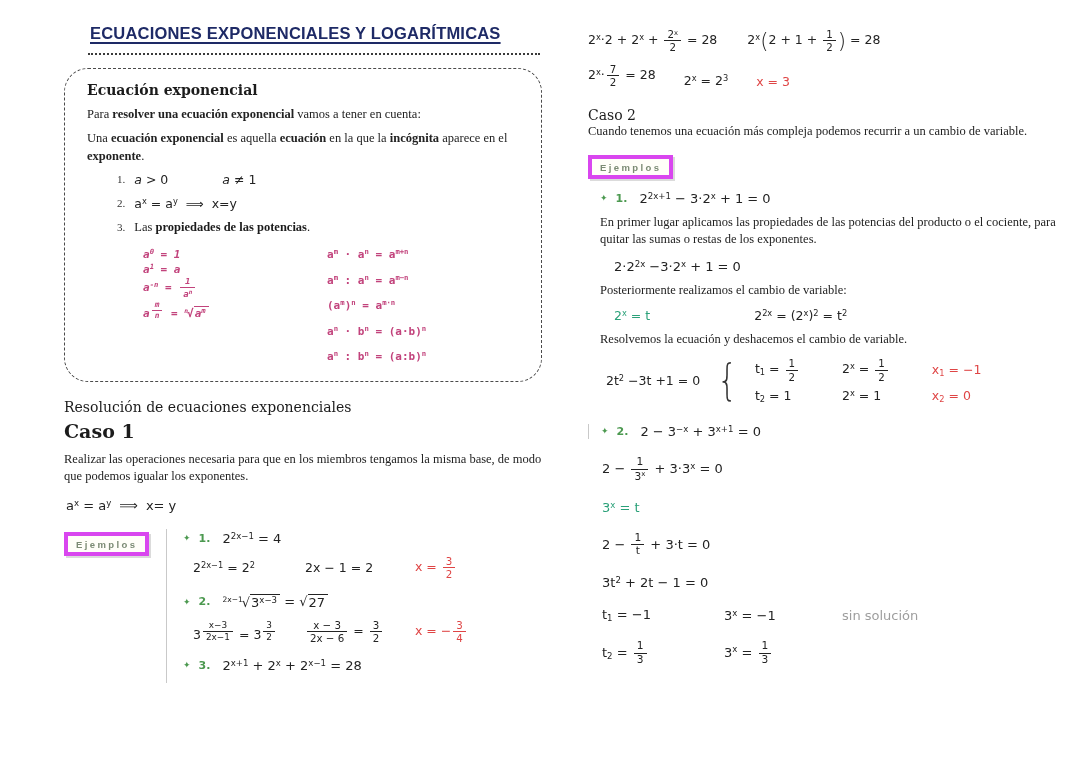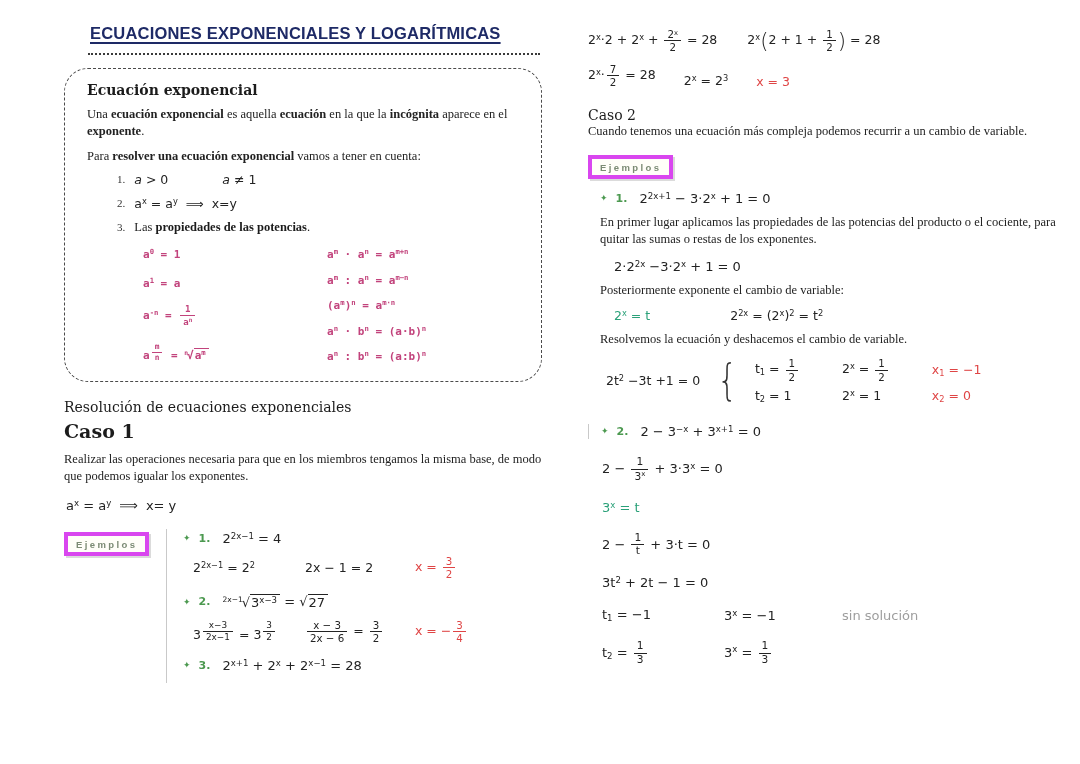--- a/index.html
+++ b/index.html
@@ -34,21 +34,21 @@
   .rules{ margin:6px 0 8px 30px; display:flex; flex-direction:column; gap:9px; }
   .rule{ display:flex; align-items:center; }
   .rule-num{ font-size:11px; color:#333333; margin-right:9px; }
   .rule-body{ }
   .rule-text{ font-size:12.5px; }
   .gap{ display:inline-block; width:54px; }
   .imp{ margin:0 8px; }
 
   .props{ display:flex; gap:52px; margin:12px 0 4px 56px; }
   .props-col{ display:flex; flex-direction:column; }
-  .pcl{ width:132px; gap:15px; }
+  .pcl{ width:132px; gap:1px;font-style:italic; }
   .pcr{ gap:12px; }
   .prop{
     font-family:"DejaVu Sans Mono", monospace; font-weight:bold;
     font-size:11px; color:var(--pink, #c2437c);
   }
 
   
   .math{ font-family:"DejaVu Sans", sans-serif; font-size:12.5px; color:#232323; }
   sup{ font-size:.66em; vertical-align:.5em; }
   sub{ font-size:.66em; vertical-align:-.25em; }
@@ -93,21 +93,21 @@
             margin:9px 0 0 10px; }
 
   
   .cont-row1{ display:flex; gap:30px; align-items:center; }
   .cont-row2{ display:flex; gap:28px; align-items:flex-end; margin-top:10px; }
   .caso2-h{ margin-top:18px; }
   .chip-row{ margin:15px 0 12px; }
   .c2ex1 .ex-head{ margin-left:12px; }
   .p-ind{ margin:8px 0 0 12px; }
   .f-ind{ margin:10px 0 0 26px; font-size:13px; }
-  .sub-row{ display:flex; gap:80px; margin:9px 0 0 26px;align-items:center; }
+  .sub-row{ display:flex; gap:104px; margin:9px 0 0 26px;align-items:center; }
   .sys-row{ display:flex; align-items:center; gap:14px; margin:9px 0 0 18px; }
   .sys-row .math{ font-size:12.5px; }
   .brace{ font-family:"DejaVu Sans", sans-serif; font-size:42px; font-weight:200;
           line-height:.9; display:inline-block; transform:scaleX(.75); color:#333; }
   .sys-grid{ display:grid; grid-template-columns:auto auto auto; column-gap:42px; row-gap:5px; align-items:center; }
   .c2ex2{ margin-top:20px; }
   .vseg{ border-left:1px solid var(--line, #c9c9c9); padding-left:12px; display:flex; align-items:center; }
   .mrow{ margin:17px 0 0 14px; font-size:13px; }
   .res-row{ display:grid; grid-template-columns:122px 118px auto; align-items:center; margin:17px 0 0 14px; }
   .res-row .math{ font-size:13px; }
@@ -118,22 +118,22 @@
 
 <div class="page">
 
   <div class="col-left">
 
     <div class="doc-title">ECUACIONES EXPONENCIALES Y LOGARÍTMICAS</div>
     <div class="title-rule"></div>
 
     <div class="note-box">
       <div class="box-heading">Ecuación exponencial</div>
+      <p class="body">Para <b>resolver una ecuación exponencial</b> vamos a tener en cuenta:</p>
       <p class="body">Una <b>ecuación exponencial</b> es aquella <b>ecuación</b> en la que la <b>incógnita</b> aparece en el <b>exponente</b>.</p>
-      <p class="body">Para <b>resolver una ecuación exponencial</b> vamos a tener en cuenta:</p>
 
       <div class="rules">
         <div class="rule">
           <span class="rule-num">1.</span>
           <span class="math rule-body"><i>a</i> &gt; 0<span class="gap"></span><i>a</i> ≠ 1</span>
         </div>
         <div class="rule">
           <span class="rule-num">2.</span>
           <span class="math rule-body">a<sup>x</sup> = a<sup>y</sup><span class="imp">⟹</span>x=y</span>
         </div>
@@ -264,21 +264,21 @@
     </div>
 
     <div class="c2ex1">
       <div class="ex-head">
         <span class="bullet">✦</span>
         <span class="ex-num">1.</span>
         <span class="math ex-eq">2<sup>2x+1</sup> − 3·2<sup>x</sup> + 1 = 0</span>
       </div>
       <p class="body p-ind">En primer lugar aplicamos las propiedades de las potencias del producto o el cociente, para quitar las sumas o restas de los exponentes.</p>
       <div class="math f-ind">2·2<sup>2x</sup> −3·2<sup>x</sup> + 1 = 0</div>
-      <p class="body p-ind">Posteriormente exponente el cambio de variable:</p>
+      <p class="body p-ind">Posteriormente realizamos el cambio de variable:</p>
       <div class="sub-row">
         <span class="math teal">2<sup>x</sup> = t</span>
         <span class="math">2<sup>2x</sup> = (2<sup>x</sup>)<sup>2</sup> = t<sup>2</sup></span>
       </div>
       <p class="body p-ind">Resolvemos la ecuación y deshacemos el cambio de variable.</p>
       <div class="sys-row">
         <span class="math">2t<sup>2</sup> −3t +1 = 0</span>
         <span class="brace">{</span>
         <div class="sys-grid">
           <span class="math">t<sub>1</sub> = <span class="frac">

